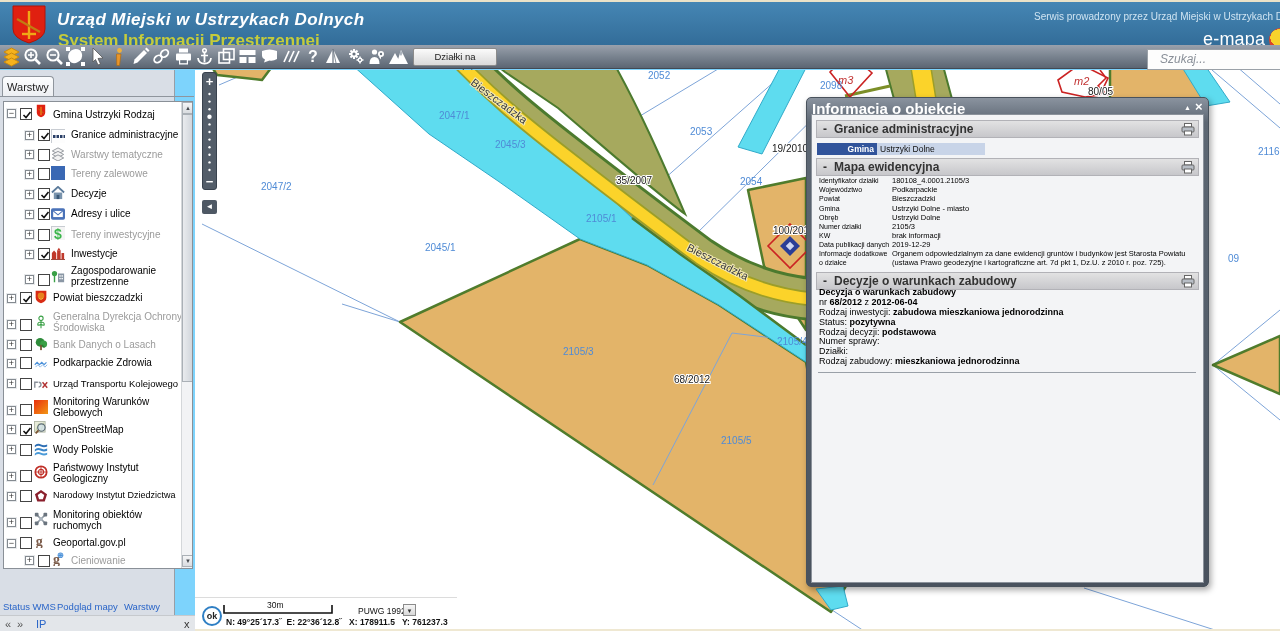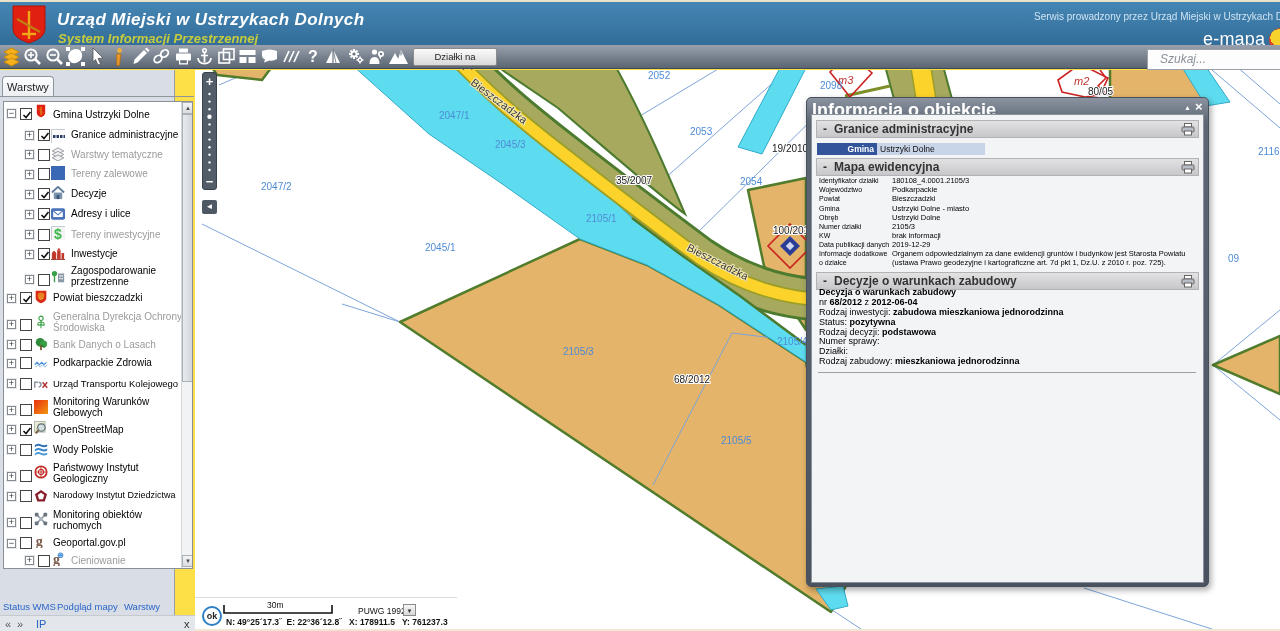--- a/index.html
+++ b/index.html
@@ -1,22 +1,22 @@
 <!DOCTYPE html>
 <html><head><meta charset="utf-8">
 <style>
 *{margin:0;padding:0;box-sizing:border-box}
 html,body{width:1280px;height:631px;overflow:hidden}
 body{font-family:"Liberation Sans",sans-serif}
-#page{position:relative;width:1280px;height:631px;overflow:hidden;background:#fde047}
+#page{position:relative;width:1280px;height:631px;overflow:hidden;background:#7dd3fc}
 .abs{position:absolute}
 #topline{left:0;top:0;width:1280px;height:2px;background:#eae2c8}
 #header{left:0;top:2px;width:1280px;height:43px;background:linear-gradient(#4586b4,#336d99)}
 #h-title{left:57px;top:8px;font-size:17px;font-weight:bold;font-style:italic;color:#fff;letter-spacing:.4px}
-#h-sub{left:58px;top:29px;font-size:13px;font-weight:bold;font-style:italic;color:#c5cc3b}
+#h-sub{left:58px;top:29px;font-size:17px;font-weight:bold;color:#c5cc3b}
 #h-serwis{left:1034px;top:9px;width:300px;font-size:10px;color:#cfe4f2;white-space:nowrap}
 #h-emapa{left:1203px;top:27px;font-size:18px;color:#fff;letter-spacing:.2px}
 #h-logo{left:1269px;top:26px;width:24px;height:24px;border-radius:13px;background:radial-gradient(circle at 40% 40%,#f7d22c 0 40%,#d8442a 41% 70%,#3a6ab0 71%)}
 #toolbar{left:0;top:45px;width:1280px;height:24px;background:linear-gradient(#9aa1ac 0%,#79838f 50%,#5c6673 100%);border-bottom:1px solid #414954}
 .tbi{position:absolute;top:1px;width:21px;height:21px}
 #btn-dzialki{left:413px;top:48px;width:84px;height:18px;background:linear-gradient(#fbfbfb,#d9d9d9);border:1px solid #8b8b8b;border-radius:2px;font-size:9.5px;color:#222;text-align:center;line-height:16px}
 #search{left:1147px;top:49px;width:140px;height:21px;background:#fdfdfd;border:1px solid #9aa1a8;font-size:12px;font-style:italic;color:#8a9099;padding-left:12px;line-height:19px}
 
 #panel{left:0;top:70px;width:175px;height:561px;background:#d9dee6;border-right:1px solid #989ea6}
 #tab{left:2px;top:6px;width:52px;height:21px;background:linear-gradient(#fcfdfe,#eceef2);border:1px solid #8f959d;border-bottom:none;border-radius:4px 4px 0 0;font-size:11px;color:#222;text-align:center;line-height:21px}
@@ -43,21 +43,21 @@
 #backbtn{left:202px;top:200px;width:15px;height:14px;background:rgba(68,79,92,.95);border-radius:2px;color:#fff;font-size:8px;text-align:center;line-height:14px}
 #bottombox{left:195px;top:597px;width:262px;height:34px;background:#fff;border-top:1px solid #dcdcdc}
 #okc{left:202px;top:606px;width:20px;height:20px;border-radius:50%;background:#fff;border:2px solid #2f7fc4;color:#222;font-size:9px;font-weight:bold;text-align:center;line-height:16px}
 #coords{left:226px;top:617px;font-size:8.5px;font-weight:bold;color:#111;white-space:nowrap}
 #scalelab{left:267px;top:600px;font-size:8.5px;color:#111}
 #puwg{left:358px;top:606px;font-size:8.5px;color:#111}
 #puwgbtn{left:403px;top:604px;width:13px;height:12px;background:linear-gradient(#f6f6f6,#d8d8d8);border:1px solid #8b8b8b;font-size:6px;text-align:center;line-height:12px;color:#333}
 #creamline{left:195px;top:629px;width:1085px;height:2px;background:#efe8d2}
 
 #popup{left:806px;top:97px;width:403px;height:490px;background:linear-gradient(#8a939f,#5d6773 5%,#525c68 60%,#49525e);border:1px solid #49525c;border-radius:5px;box-shadow:2px 3px 6px rgba(0,0,0,.35)}
-#ptitle{position:absolute;left:5px;top:2px;font-size:18px;font-weight:bold;color:#fff}
+#ptitle{position:absolute;left:5px;top:2px;font-size:15px;font-weight:bold;color:#fff}
 #pmin{position:absolute;left:377px;top:6px;font-size:7px;color:#fff}
 #pclose{position:absolute;left:388px;top:1px;font-size:13px;font-weight:bold;color:#fff}
 #pbody{position:absolute;left:4px;top:16px;width:393px;height:469px;background:#f3f4f6;border:1px solid #8b929b}
 .sbar{position:absolute;left:4px;width:383px;height:18px;background:linear-gradient(#e2e2e3,#c7c7cb);border:1px solid #b2b2b7;font-size:12px;font-weight:bold;color:#333}
 .sbar .mins{position:absolute;left:6px;top:1px;font-weight:bold}
 .sbar .stit{position:absolute;left:17px;top:1px}
 .prn{position:absolute;right:3px;top:2px}
 .kvr{position:absolute;left:7px;font-size:7px;color:#000;white-space:nowrap;line-height:8px}
 .kvv{position:absolute;left:73px;top:-0.5px;white-space:nowrap;font-size:7.5px}
 .dcr{position:absolute;left:7px;font-size:9px;color:#000;white-space:nowrap;line-height:9px}
@@ -216,21 +216,21 @@
         <div class="cb" style="left:16px;top:5.5px">
           <svg width="12" height="12">
             <path d="M2.5 6 L5 8.5 L9.5 3" stroke="#111" stroke-width="1.6" fill="none"></path>
           </svg>
         </div>
         <svg class="ic" style="left:30px;top:2px" width="14" height="20" viewBox="0 0 14 20">
           <path d="M1 1 H13 V12 Q13 17 7 19 Q1 17 1 12 Z" fill="#e02010"></path>
           <line x1="7" y1="4" x2="7" y2="16" stroke="#f0a816" stroke-width="1.4"></line>
           <line x1="3" y1="7" x2="11" y2="13" stroke="#c07d12" stroke-width="1.2"></line>
         </svg>
-        <div class="lab" style="left:49px;top:7px">Gmina Ustrzyki Dolne</div>
+        <div class="lab" style="left:49px;top:7px">Gmina Ustrzyki Rodzaj</div>
 <div class="pm" style="left:21px;top:28.5px">+</div>
         <div class="cb" style="left:34px;top:27px">
           <svg width="12" height="12">
             <path d="M2.5 6 L5 8.5 L9.5 3" stroke="#111" stroke-width="1.6" fill="none"></path>
           </svg>
         </div>
         <svg class="ic" style="left:47px;top:26.5px" width="15" height="15">
           <rect x="0.5" y="0.5" width="14" height="14" fill="#fdfdfd" stroke="#c8ccd2"></rect>
           <g stroke="#2a3f66" stroke-width="3">
             <line x1="2" y1="7.5" x2="4.5" y2="7.5"></line>

